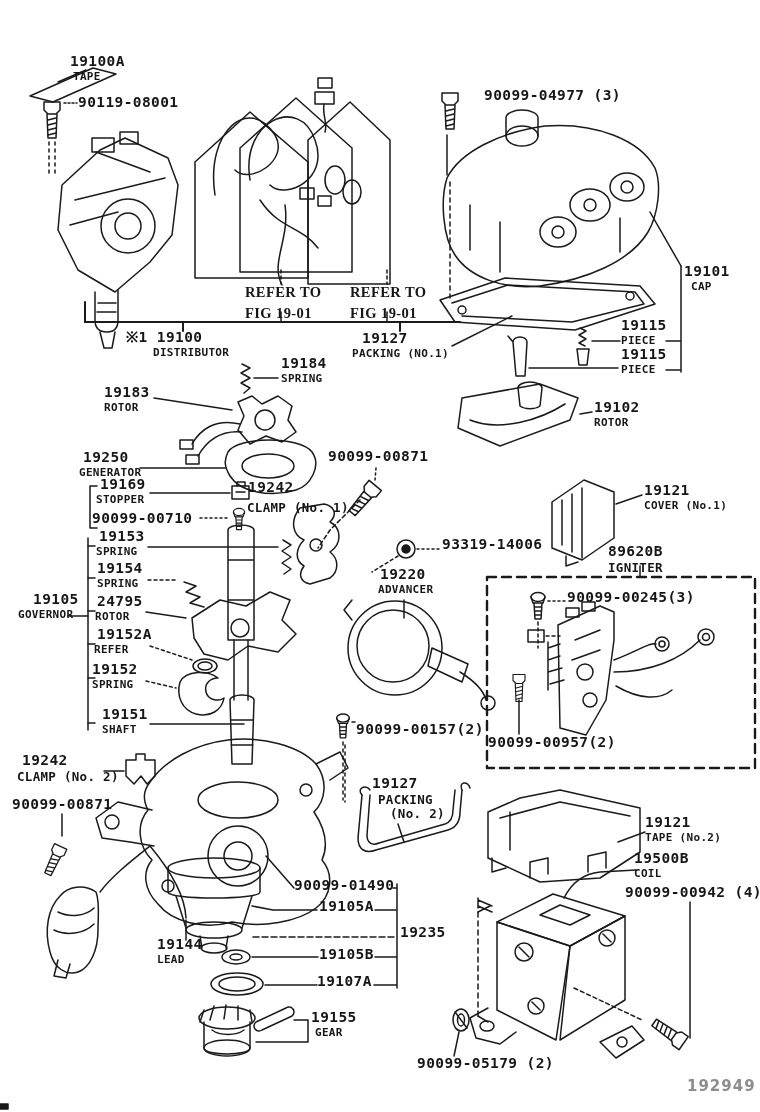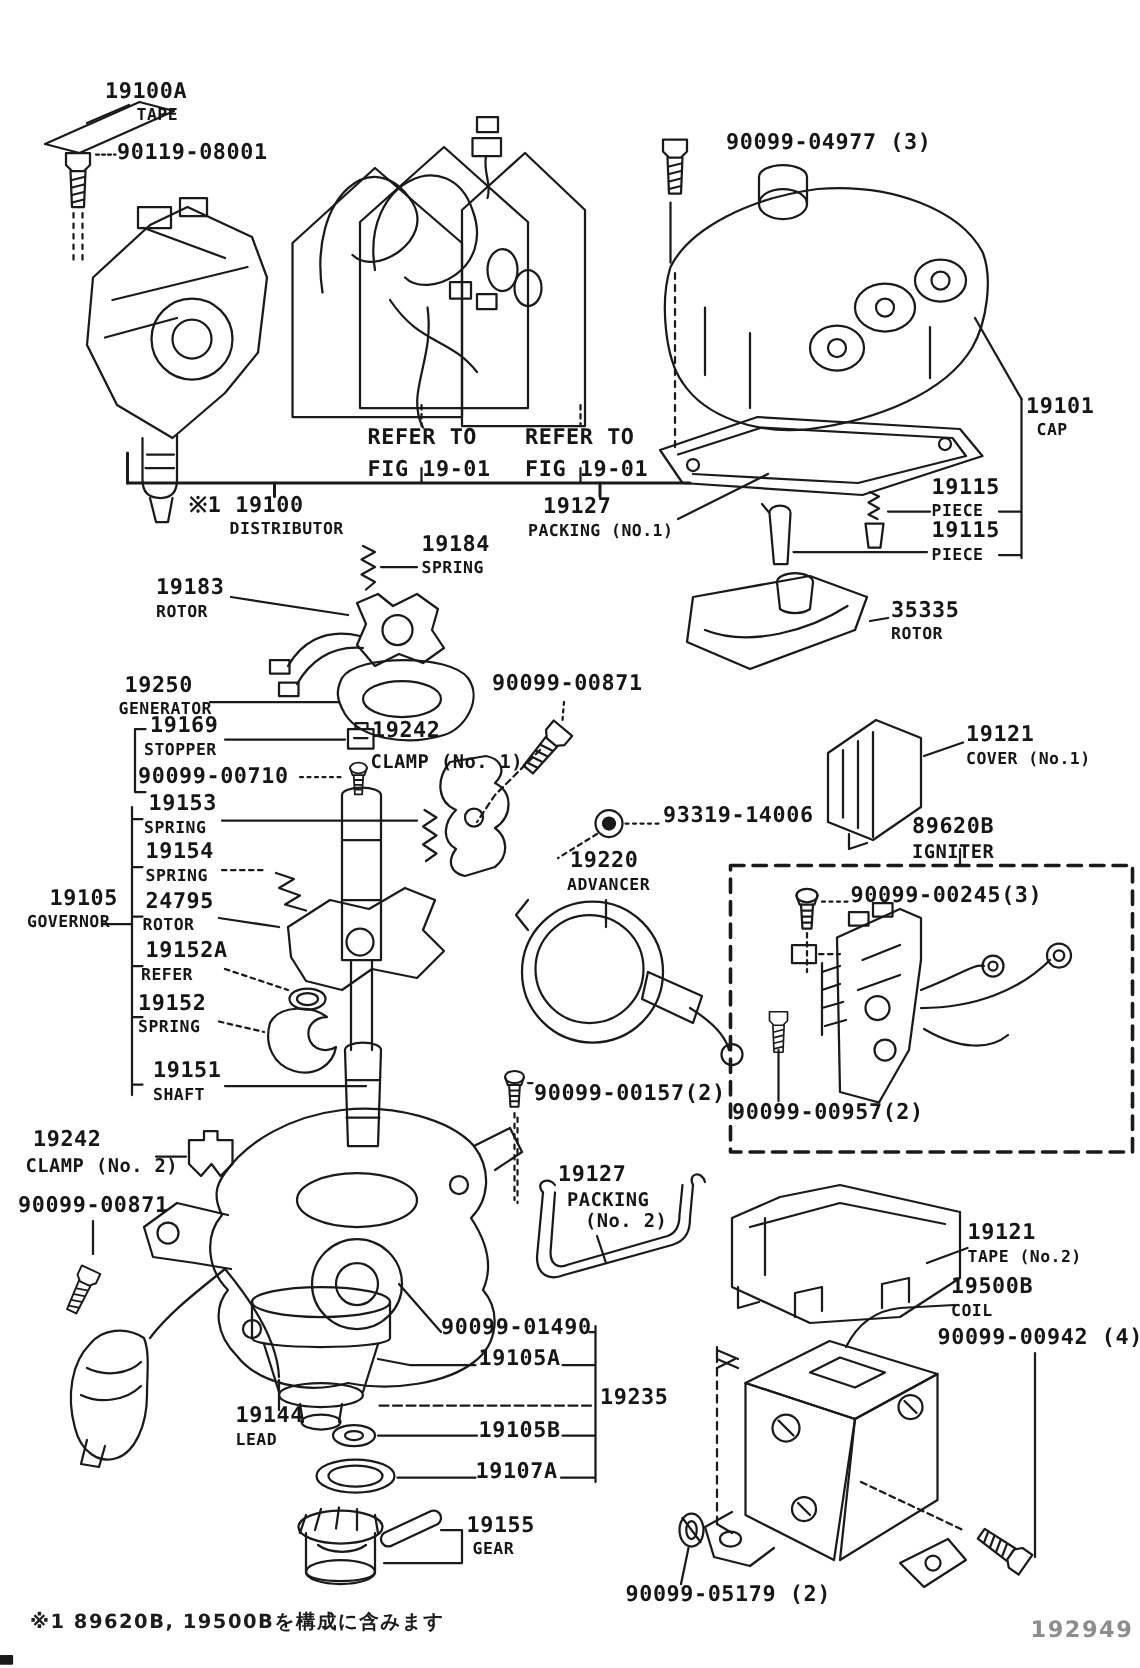--- a/index.html
+++ b/index.html
@@ -9,21 +9,21 @@
     font-family:"DejaVu Sans Mono",monospace;
   }
   .art{position:absolute;left:0;top:0;}
   .lbl{
     position:absolute;font-weight:bold;color:#161616;
     white-space:nowrap;line-height:1.08;
   }
   .num{font-size:14.5px;letter-spacing:.4px;}
   .desc{font-size:11px;letter-spacing:.3px;margin-top:1px;}
   .mid{font-size:12.5px;letter-spacing:.3px;margin-top:1px;text-align:center;}
-  .refer .num{font-size:14.5px;line-height:1.45;}
+  .refer .num{font-size:14.5px;line-height:1.45;font-family:Liberation Serif, serif;}
   .footnote{
     position:absolute;left:20px;top:1072px;color:#1c1c1c;
     font-family:"DejaVu Sans",sans-serif;font-weight:bold;font-size:13px;letter-spacing:1px;
   }
   .pagenum{
     position:absolute;left:687px;top:1077px;color:#8d8d8d;
     font-family:"DejaVu Sans",sans-serif;font-weight:bold;font-size:15px;letter-spacing:1px;
   }
 </style>
 </head>
@@ -350,21 +350,21 @@
     </g>
 
     <g>
       <rect x="0" y="1104" width="8" height="5" fill="#1a1a1a"></rect>
     </g>
   </g>
 </svg>
 
 <div class="lbl" style="left:70px;top:54px">
   <div class="num">19100A</div>
-  <div class="desc" style="margin-left:21px">TAPE</div>
+  <div class="desc" style="margin-left:3px">TAPE</div>
 </div>
 <div class="lbl" style="left:78px;top:95px">
   <div class="num">90119-08001</div>
 </div>
 <div class="lbl" style="left:484px;top:88px">
   <div class="num">90099-04977 (3)</div>
 </div>
 <div class="lbl refer" style="left:245px;top:282px">
   <div class="num">REFER TO</div>
   <div class="num">FIG 19-01</div>
@@ -387,21 +387,21 @@
 </div>
 <div class="lbl" style="left:621px;top:318px">
   <div class="num">19115</div>
   <div class="desc">PIECE</div>
 </div>
 <div class="lbl" style="left:621px;top:347px">
   <div class="num">19115</div>
   <div class="desc">PIECE</div>
 </div>
 <div class="lbl" style="left:594px;top:400px">
-  <div class="num">35335</div>
+  <div class="num">19102</div>
   <div class="desc">ROTOR</div>
 </div>
 <div class="lbl" style="left:281px;top:356px">
   <div class="num">19184</div>
   <div class="desc">SPRING</div>
 </div>
 <div class="lbl" style="left:104px;top:385px">
   <div class="num">19183</div>
   <div class="desc">ROTOR</div>
 </div>
@@ -520,16 +520,15 @@
   <div class="num">19107A</div>
 </div>
 <div class="lbl" style="left:311px;top:1010px">
   <div class="num">19155</div>
   <div class="desc" style="margin-left:4px">GEAR</div>
 </div>
 <div class="lbl" style="left:417px;top:1056px">
   <div class="num">90099-05179 (2)</div>
 </div>
 
-<div class="footnote">※1  89620B, 19500Bを構成に含みます</div>
 <div class="pagenum">192949</div>
 
 </div>
 
 </body></html>

